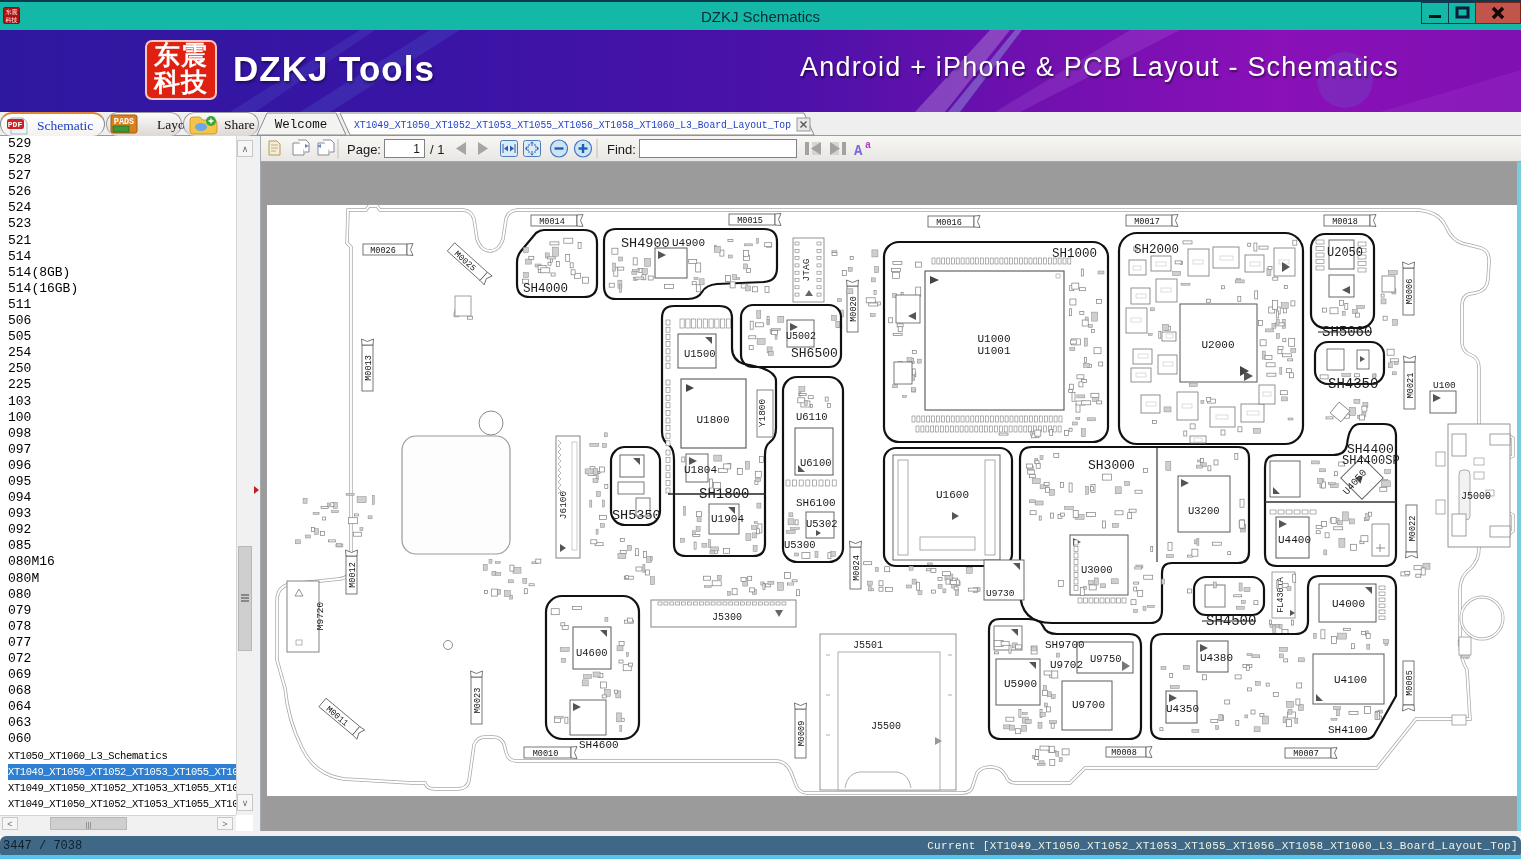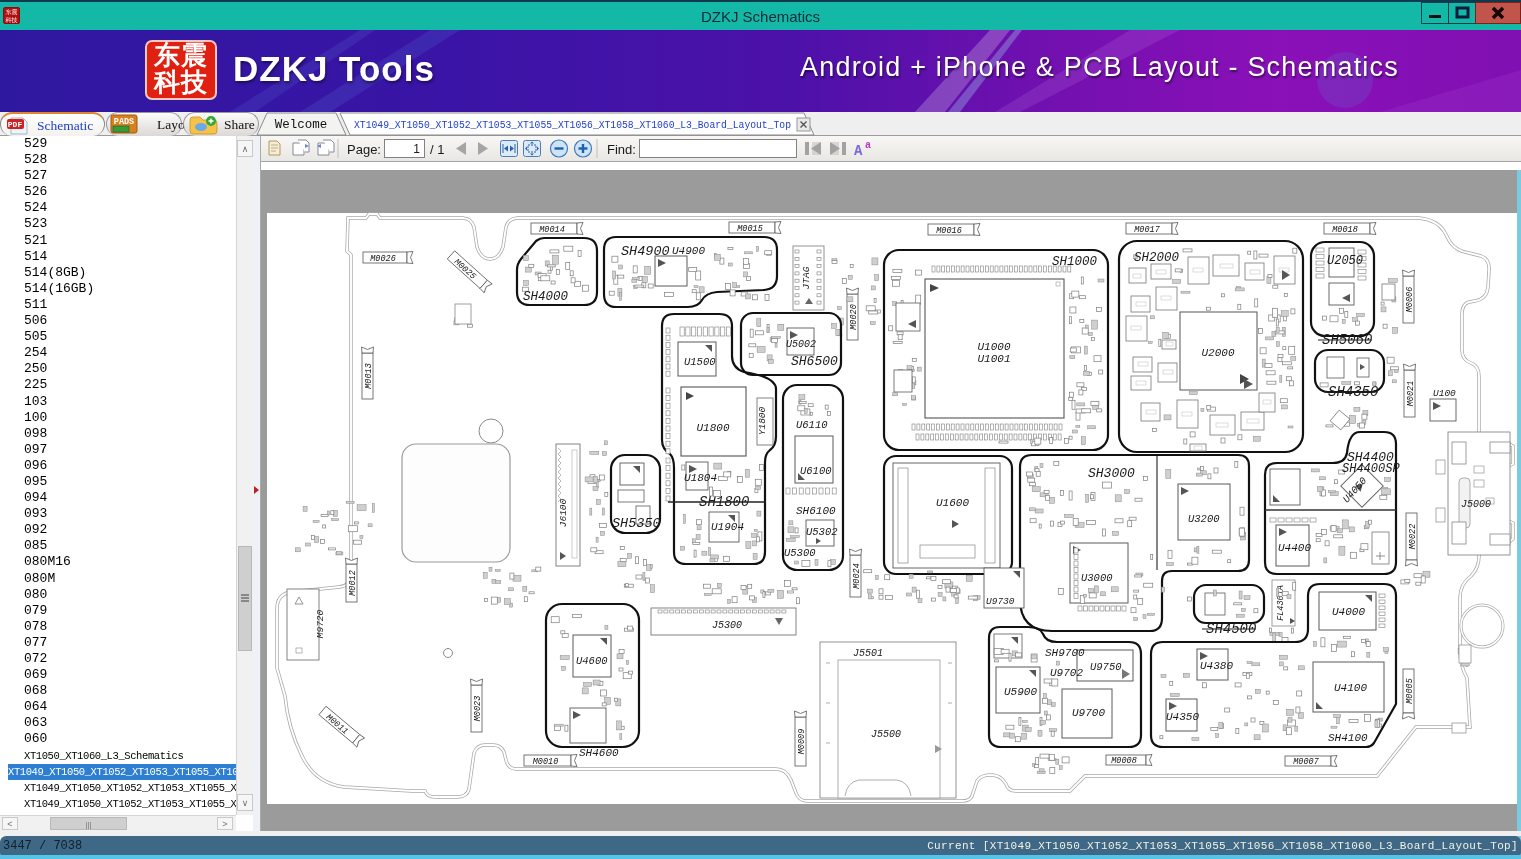--- a/index.html
+++ b/index.html
@@ -13,31 +13,31 @@
 #logo{position:absolute;left:145px;top:10px;width:72px;height:60px;background:#e02010;border-radius:7px;border:2px solid #f5c8c0;color:#fff;font-family:"Liberation Serif",serif;font-weight:bold;font-size:26px;line-height:27px;text-align:center;letter-spacing:1px;}
 #dzkjtools{position:absolute;left:233px;top:21px;color:#fff;font-size:35px;line-height:35px;font-weight:bold;letter-spacing:1px;text-shadow:1px 2px 3px rgba(0,0,0,.45);}
 #bannertext{position:absolute;left:800px;top:22px;color:#fff;font-size:27px;letter-spacing:1.2px;text-shadow:1px 2px 2px rgba(0,0,0,.5);}
 #tabbar{position:absolute;left:0;top:112px;width:1521px;height:24px;background:#efefef;border-bottom:1px solid #9b9b9b;}
 .tab{position:absolute;top:0px;height:24px;font-size:13.5px;font-family:"Liberation Serif",serif;border-radius:12px;}
 #tab1{left:0;width:105px;background:linear-gradient(#ffffff,#f4f2ef);border:1px solid #8a8a8a;border-top:2px solid #e0872e;border-bottom:none;}
 #tab2{left:106px;width:76px;background:linear-gradient(#fcfcfb,#dbd8d5);border:1px solid #999;border-bottom:none;}
 #tab3{left:183px;width:76px;background:linear-gradient(#fcfcfb,#dbd8d5);border:1px solid #999;border-bottom:none;}
 .tab .lbl{position:absolute;top:4px;}
 #sidebar{position:absolute;left:0;top:136px;width:236px;height:679px;background:#fff;overflow:hidden;font-family:"Liberation Mono",monospace;font-size:13px;line-height:16.1px;}
-#sidebar > div{padding-left:24px;white-space:nowrap;height:16.1px;overflow:hidden;}
+#sidebar > div{padding-left:8px;white-space:nowrap;height:16.1px;overflow:hidden;}
 #sidebar > div.file{font-size:10.5px;letter-spacing:-0.4px;}
 #sidebar .sel{background:#2e7fd2;color:#fff;margin-left:8px;padding-left:0 !important;}
 #vscroll{position:absolute;left:236px;top:136px;width:17px;height:679px;background:#f1f1f1;border-left:1px solid #d5d5d5;}
 #hscroll{position:absolute;left:0;top:815px;width:236px;height:16px;background:#f1f1f1;border-top:1px solid #d5d5d5;}
 #splitter{position:absolute;left:253px;top:136px;width:8px;height:695px;background:#eef2f6;border-right:1px solid #aaa;}
 .sbtn{position:absolute;background:#f6f6f6;border:1px solid #c8c8c8;color:#707070;text-align:center;font-size:9px;font-family:"Liberation Sans";}
 #toolbar{position:absolute;left:261px;top:136px;width:1260px;height:26px;background:linear-gradient(#f8f7f5,#e9e7e3);border-bottom:1px solid #a5a5a5;font-size:13px;color:#1a1a1a;}
 #toolbar .tlabel{position:absolute;top:6px;}
 .tinput{position:absolute;top:3px;height:19px;background:#fff;border:1px solid #828282;}
-#content{position:absolute;left:261px;top:170px;width:1156px;height:674px;font-style:italic;}
+#content{position:absolute;left:261px;top:162px;width:1156px;height:674px;}
 #statusbar{position:absolute;left:0;top:836px;width:1521px;height:23px;background:#3e6885;font-family:"Liberation Mono",monospace;font-size:12px;border-radius:6px;}
 #statusbar .left{position:absolute;left:3px;top:3px;color:#10202c;}
 #statusbar .right{position:absolute;right:3px;top:4px;color:#f2f2e4;font-size:11px;letter-spacing:0.35px;}
 #statusbar .cyan{position:absolute;left:0;top:19px;width:1521px;height:4px;background:#54c5e8;}
 #lightstrip{position:absolute;left:0;top:831px;width:1521px;height:5px;background:#f0f0f0;}
 svg text{font-family:"Liberation Mono",monospace;}
 </style></head>
 <body>
 
 <div id="titlebar">

